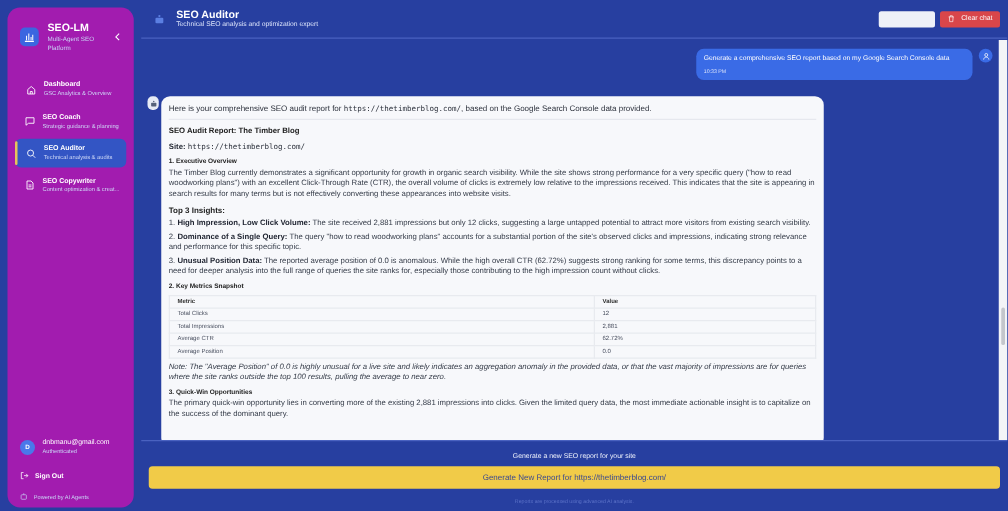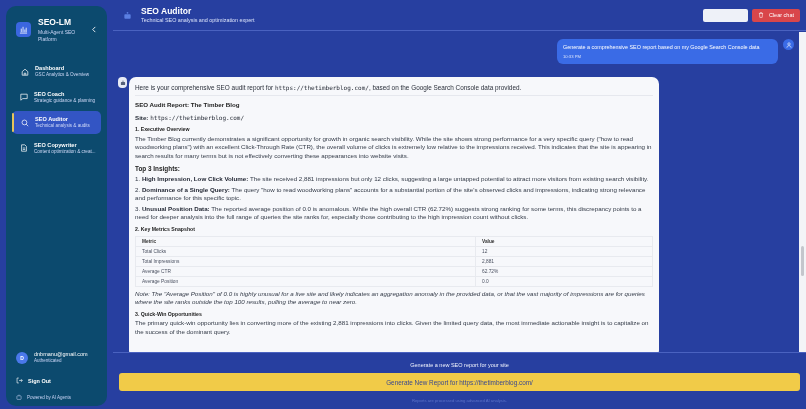--- a/index.html
+++ b/index.html
@@ -6,21 +6,21 @@
     html, body { width: 806px; height: 409px; overflow: hidden; }
     body {
       font-family: "Liberation Sans", "DejaVu Sans", sans-serif;
       background: #273fa0;
       color: #fff;
       position: relative;
     }
     
     .sidebar {
       position: absolute; left: 6px; top: 6px; width: 101px; height: 400px;
-      background: #0c4a6e;
+      background: #a21caf;
       border-radius: 10px;
       display: flex; flex-direction: column;
     }
     .brand { display: flex; align-items: flex-start; padding: 11px 10px 0 10px; height: 48px; }
     .brand-logo {
       width: 15px; height: 15px; border-radius: 4px; background: #3b66e0;
       display: flex; align-items: center; justify-content: center; margin-top: 5px;
     }
     .brand-text { margin-left: 7px; flex: 1; }
     .brand-title { font-size: 8.5px; font-weight: bold; line-height: 11px; }

